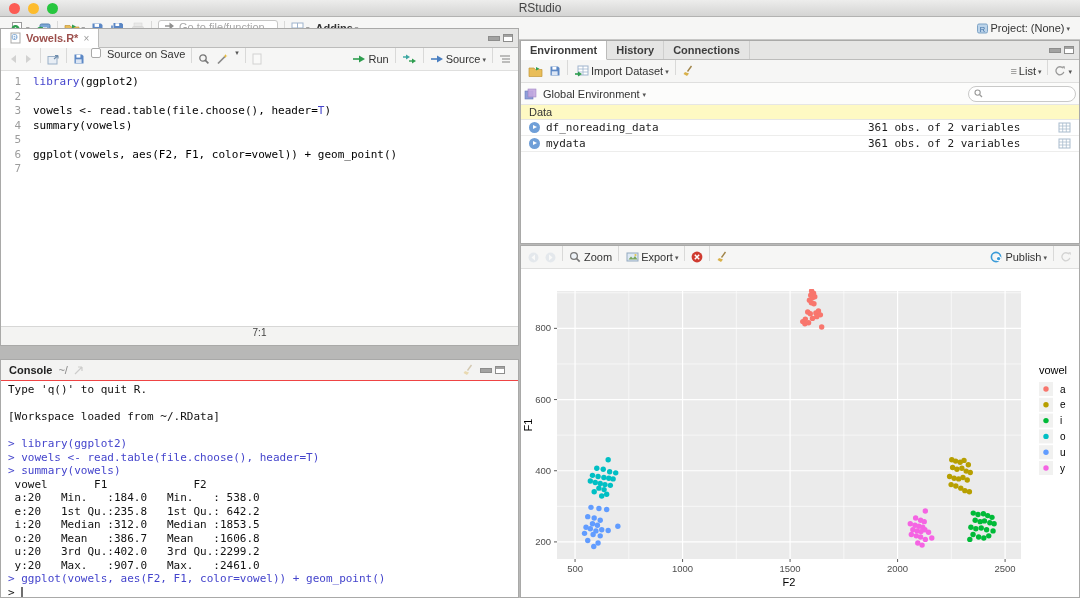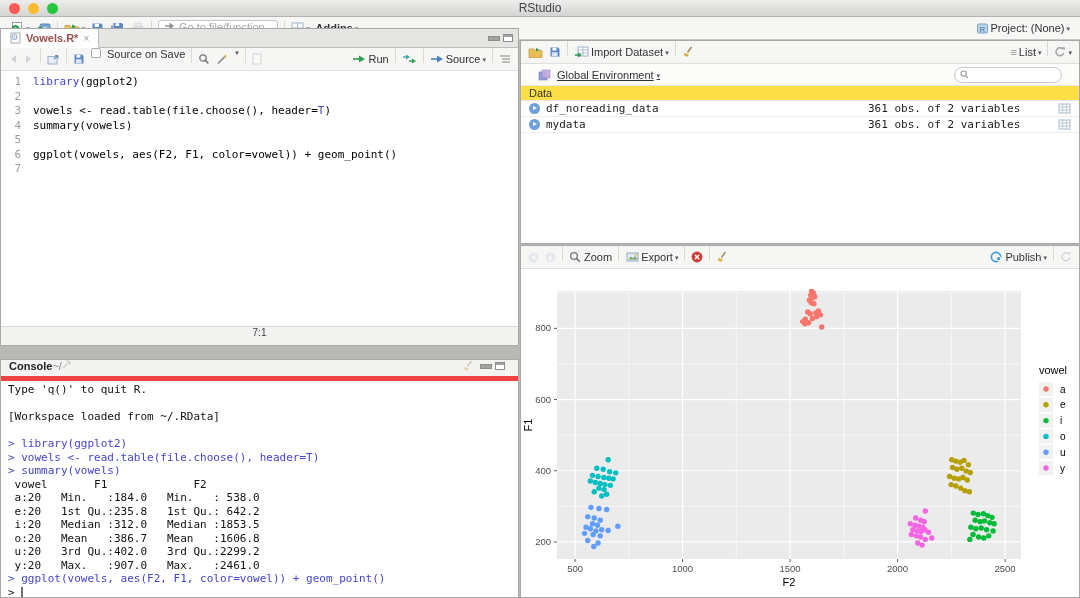--- a/index.html
+++ b/index.html
@@ -53,35 +53,35 @@
 
   
   #editor { position:absolute; top:43px; bottom:19px; left:0; right:0; overflow:hidden; padding-top:3px; background:#fff; }
   .code-row { display:flex; font:11px/14.5px "DejaVu Sans Mono", monospace; white-space:pre; }
   .code-row .gutter { width:32px; text-align:right; padding-right:12px; color:#9c9c9c; flex:none; }
   .tok-kw { color:#4444cc; }
   .statusbar { position:absolute; left:0; right:0; bottom:0; height:19px; background:#f3f3f2; border-top:1px solid #d7d7d6;
     display:flex; align-items:center; font-size:10px; color:#3f3f3f; padding:0 8px; gap:14px;flex-direction:column; }
 
   
-  .console-header { height:21px; background:#f3f3f2; border-bottom:5px solid #ef4444; display:flex; align-items:flex-start;
-    padding:0 8px; font-size:11px; }
+  .console-header { height:21px; background:#f3f3f2; border-bottom:1px solid #ef4444; display:flex; align-items:center;
+    padding:0 8px; gap:6px; font-size:11px; }
   .console-header .t { font-weight:700; color:#222; }
   .console-header .p { color:#8a8a8a; }
   #console-lines { padding:2px 7px; font:11px/13.5px "DejaVu Sans Mono", monospace; white-space:pre; color:#111; }
   .con-cmd { color:#4444cc; }
   .cursor { display:inline-block; width:1.5px; height:11px; background:#6f6f6f; vertical-align:-2px; }
 
   
-  .scopebar { height:22px; display:flex; align-items:center; gap:6px; padding:0 17px; font-size:11px; color:#333;
-    border-bottom:1px solid #e6e6e5; background:#fcfcfb;text-decoration:underline; }
+  .scopebar { height:22px; display:flex; align-items:center; gap:6px; padding:0 3px; font-size:11px; color:#333;
+    border-bottom:1px solid #e6e6e5; background:#fcfcfb; }
   .searchbox { margin-left:auto; width:108px; height:16px; border:1px solid #c9c9c8; border-radius:8px; background:#fff;
     display:flex; align-items:center; padding:0 5px; gap:3px; }
   .searchbox input{ border:none; outline:none; width:100%; font-size:10px; background:transparent; }
-  .data-header { height:15px; line-height:15px; padding:0 8px; font-size:11px; color:#333; border-bottom:1px solid #e6e6e5; background:#fde047;}
+  .data-header { height:15px; line-height:15px; padding:0 8px; font-size:11px; color:#333; border-bottom:1px solid #e6e6e5; background:#fef9c3;}
   .env-row { height:16px; display:flex; align-items:center; gap:6px; border-bottom:1px solid #ededec;
     font:11px "DejaVu Sans Mono", monospace; color:#1c1c1c; padding:0 8px; }
   .env-name { width:316px; flex:none; }
   .env-desc { flex:1; }
   .expand { width:11px; height:11px; border-radius:50%; background:#6f9fd8; flex:none; position:relative; }
   .expand::after { content:""; position:absolute; left:4px; top:2.8px; border-left:4px solid #fff;
     border-top:2.8px solid transparent; border-bottom:2.8px solid transparent; }
 
   
   #plot-area { position:absolute; top:43px; left:0; right:0; bottom:0; background:#fff; }
@@ -347,20 +347,29 @@
           </svg>
         </span>
       <span class="btn-min"></span>
       <span class="btn-max"></span>
     </div>
   </div>
   <div id="console-lines"><div>Type 'q()' to quit R.</div><div>&nbsp;</div><div>[Workspace loaded from ~/.RData]</div><div>&nbsp;</div><div class="con-cmd">&gt; library(ggplot2)</div><div class="con-cmd">&gt; vowels &lt;- read.table(file.choose(), header=T)</div><div class="con-cmd">&gt; summary(vowels)</div><div> vowel       F1             F2       </div><div> a:20   Min.   :184.0   Min.   : 538.0  </div><div> e:20   1st Qu.:235.8   1st Qu.: 642.2  </div><div> i:20   Median :312.0   Median :1853.5  </div><div> o:20   Mean   :386.7   Mean   :1606.8  </div><div> u:20   3rd Qu.:402.0   3rd Qu.:2299.2  </div><div> y:20   Max.   :907.0   Max.   :2461.0  </div><div class="con-cmd">&gt; ggplot(vowels, aes(F2, F1, color=vowel)) + geom_point()</div><div>&gt; <span class="cursor"></span></div></div>
 </div>
 
 <div class="pane" id="env-pane">
+  <div class="tabbar" id="env-tabs">
+      <div class="tab active">Environment</div>
+      <div class="tab">History</div>
+      <div class="tab">Connections</div>
+      <div class="win-btns">
+        <span class="btn-min"></span>
+        <span class="btn-max"></span>
+      </div>
+    </div>
   <div class="pane-toolbar">
     <span class="mini-icon">
         <svg width="15" height="12">
           <path d="M1 3h5l1.2 1.5H14v7H1z" fill="#e9bd58" stroke="#c29638" stroke-width=".7"></path>
           <path d="M8 2l3.5 1.8L8 5.6z" fill="#2e9e4f"></path>
         </svg>
       </span>
     <span class="mini-icon">
         <svg width="12" height="12">
           <path d="M1.5 1.5h7.5L10.5 3v7.5h-9z" fill="#5b87c5"></path>

